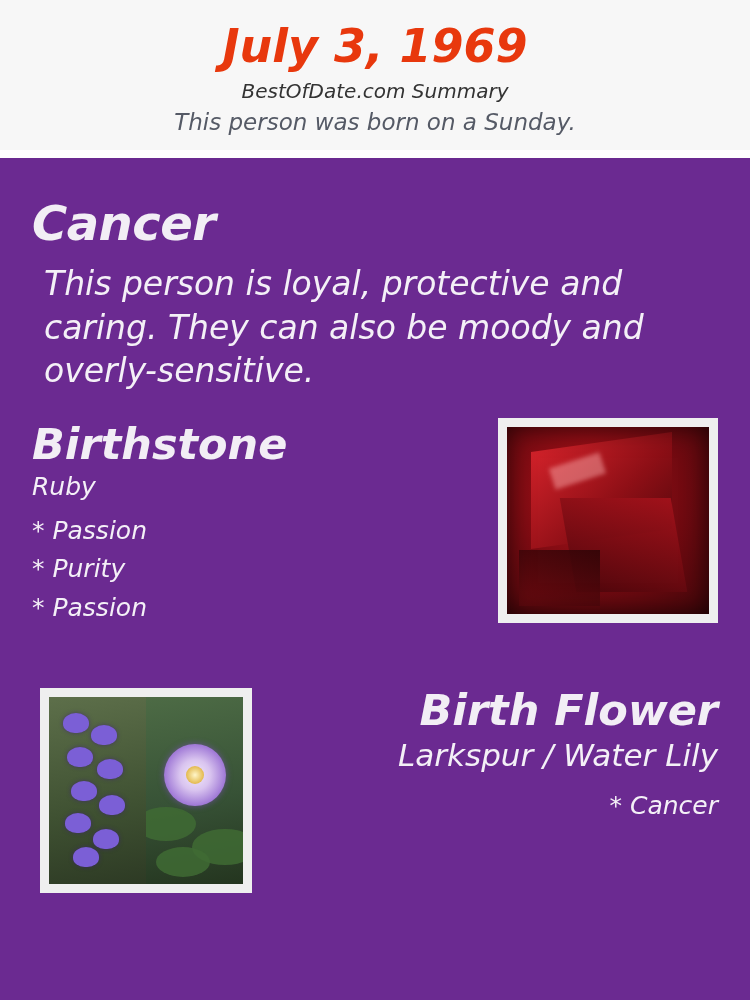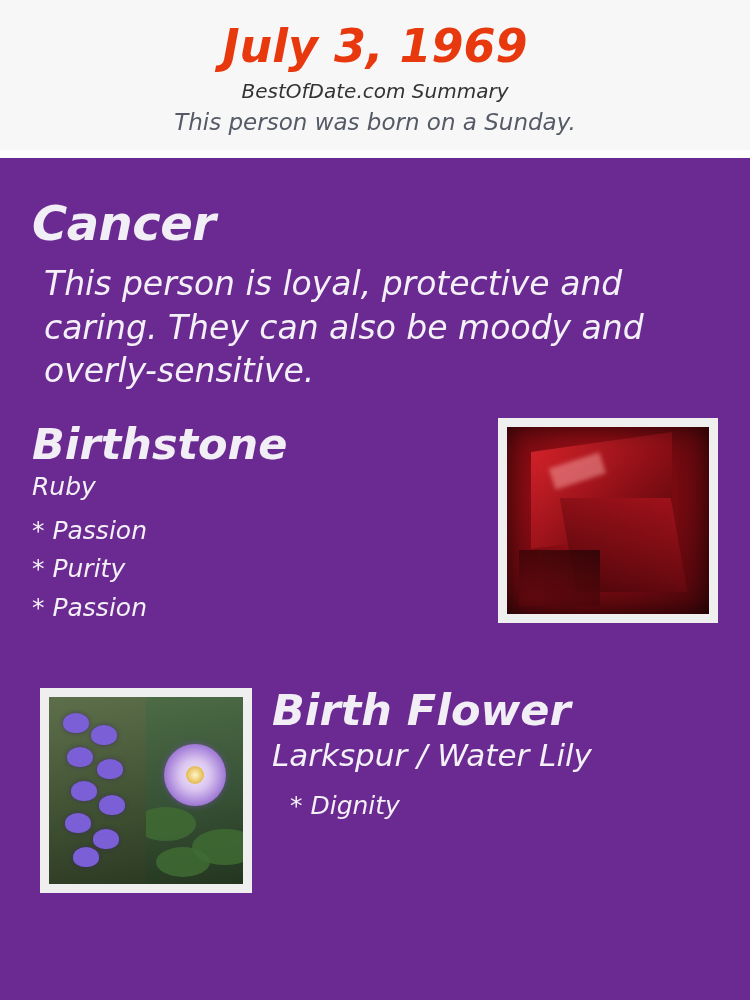--- a/index.html
+++ b/index.html
@@ -241,21 +241,21 @@
   }
   .pad {
     position: absolute;
     border-radius: 50%;
     background: #3f6b34;
     opacity: .85;
   }
 
   .flower-text {
     margin-left: 240px;
-    text-align: left;
+    text-align: right;
   }
   .flower-title {
     font-size: 43px;
     font-weight: bold;
     line-height: 1.05;
     margin: 10px 0 4px 0;
     color: #f2eef5;
   }
   .flower-sub {
     font-size: 31px;
@@ -324,18 +324,18 @@
             <div class="pad" style="left:-10px; top:110px; width:60px; height:34px;"></div>
             <div class="pad" style="left:46px; top:132px; width:66px; height:36px;"></div>
             <div class="pad" style="left:10px; top:150px; width:54px; height:30px;"></div>
             <div class="lily"></div>
           </div>
         </div>
       </div>
       <div class="flower-text">
         <div class="flower-title">Birth Flower</div>
         <div class="flower-sub">Larkspur / Water Lily</div>
-        <div class="flower-bullet">* Dignity</div>
+        <div class="flower-bullet">* Cancer</div>
       </div>
     </div>
 
   </div>
 </div>
 
 </body></html>

